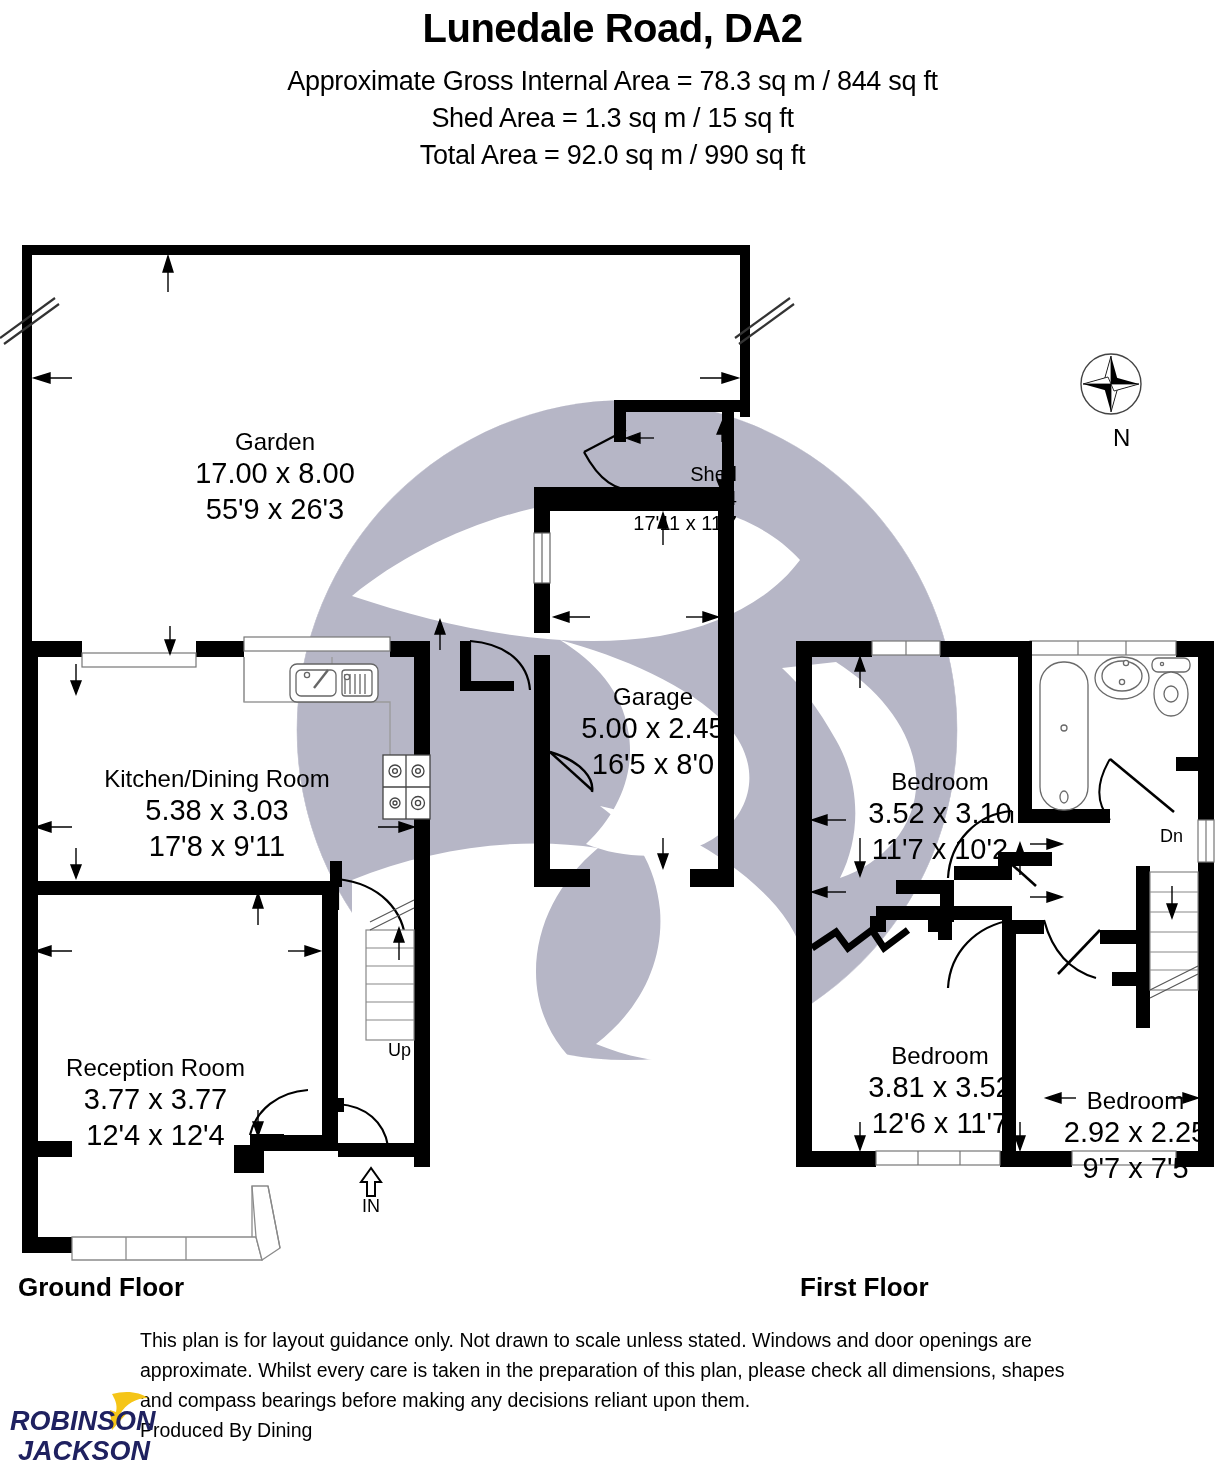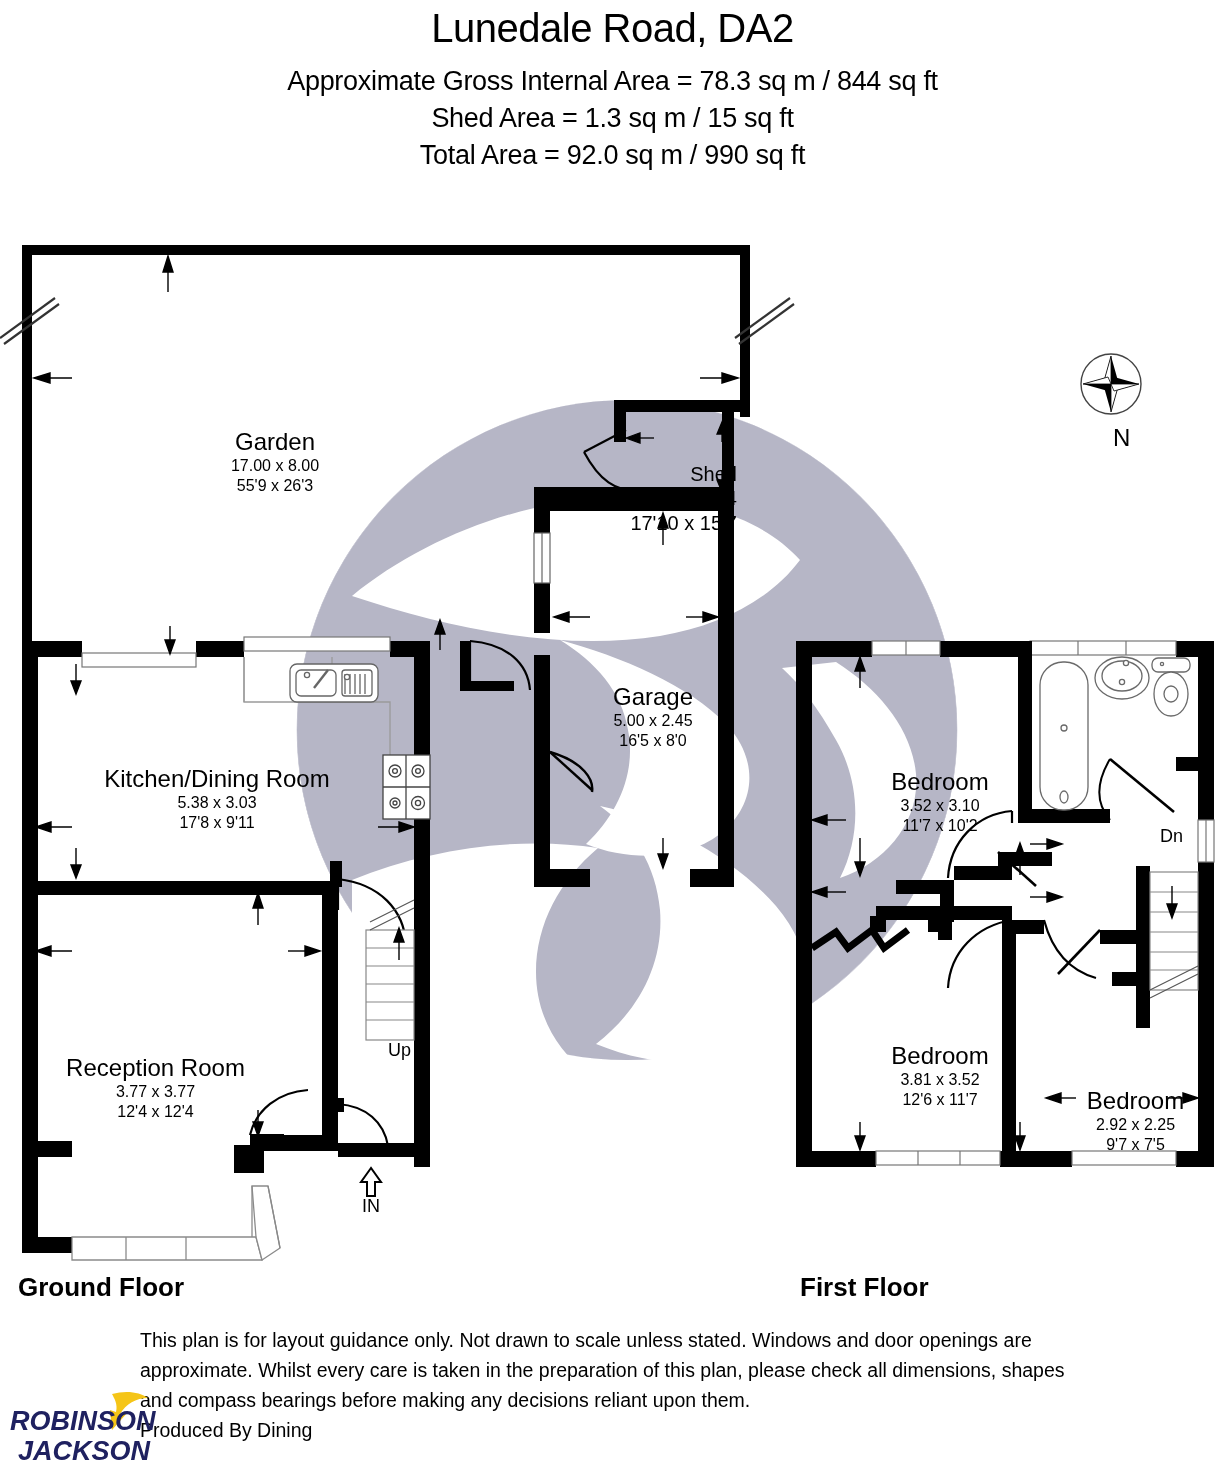--- a/index.html
+++ b/index.html
@@ -6,31 +6,31 @@
   html, body { margin:0; padding:0; background:#ffffff; }
   body {
     width:1225px; height:1480px;
     font-family:"Liberation Sans", sans-serif;
     color:#000; position:relative; overflow:hidden;
   }
   .page { position:relative; width:1225px; height:1480px; }
 
   
   .header { position:absolute; left:0; top:0; width:1225px; text-align:center; }
-  .title { font-size:40px; font-weight:normal; letter-spacing:-0.5px; margin-top:6px; }
+  .title { font-size:40px; font-weight:bold; letter-spacing:-0.5px; margin-top:6px; }
   .areas { margin-top:12px; }
   .area-line { font-size:27px; line-height:37px; letter-spacing:-0.3px; }
 
   
   .plan { position:absolute; left:0; top:0; width:1225px; height:1480px; }
 
   
   .lbl { position:absolute; text-align:center; line-height:1.22; }
   .lbl .nm { font-size:24px;margin-top:34px; }
-  .lbl .dm { font-size:16px; }
+  .lbl .dm { font-size:29px; }
   .lbl.small .nm, .lbl.small .dm { font-size:20px;text-align:right; }
   .tiny { position:absolute; font-size:18px; }
   .floorlbl { position:absolute; font-size:26px; font-weight:bold; }
 
   
   .disclaimer { position:absolute; left:140px; top:1325px; width:950px;
     text-align:left; font-size:19.5px; line-height:30px; }
   .logo { position:absolute; left:8px; top:1388px; width:150px; height:78px; }
 </style>
 </head>
@@ -445,21 +445,21 @@
 
   <div class="lbl" style="left:160px; top:393px; width:230px;">
     <div class="nm">Garden</div>
     <div class="dm">17.00 x 8.00</div>
     <div class="dm">55'9 x 26'3</div>
   </div>
 
   <div class="lbl small" style="left:617px; top:428px; width:120px;">
     <div class="nm">Shed</div>
     <div class="dm">5.47 x 4.74</div>
-    <div class="dm">17'10 x 15'7</div>
+    <div class="dm">17'11 x 11'7</div>
   </div>
 
   <div class="lbl" style="left:558px; top:648px; width:190px;">
     <div class="nm">Garage</div>
     <div class="dm">5.00 x 2.45</div>
     <div class="dm">16'5 x 8'0</div>
   </div>
 
   <div class="lbl" style="left:92px; top:730px; width:250px;">
     <div class="nm">Kitchen/Dining Room</div>

